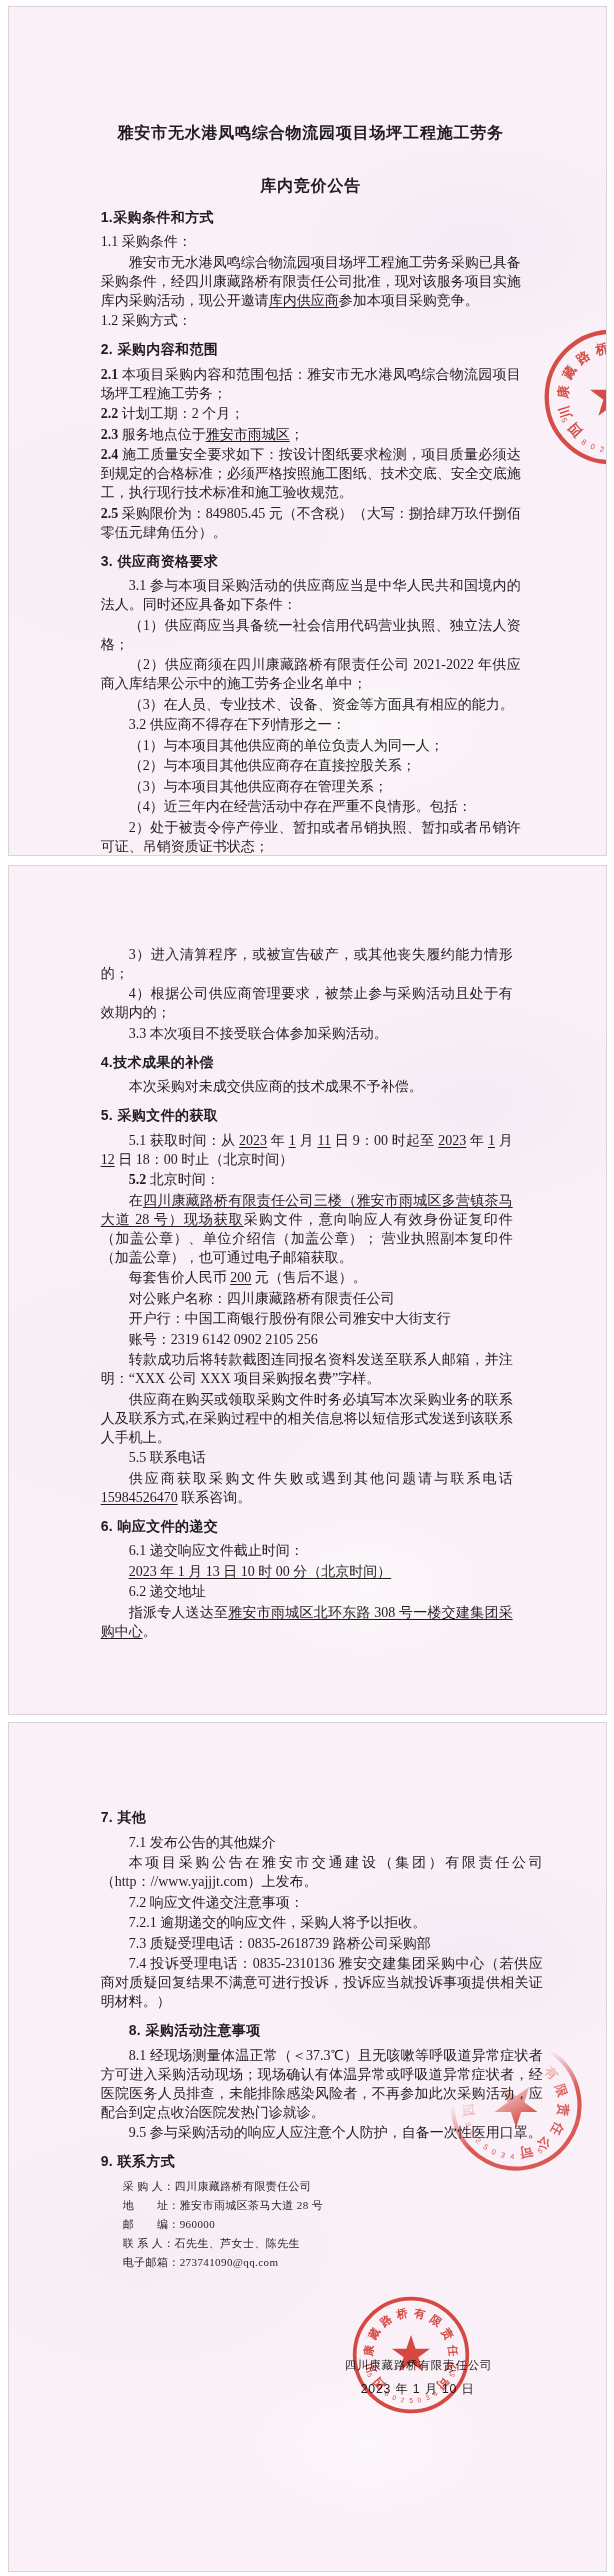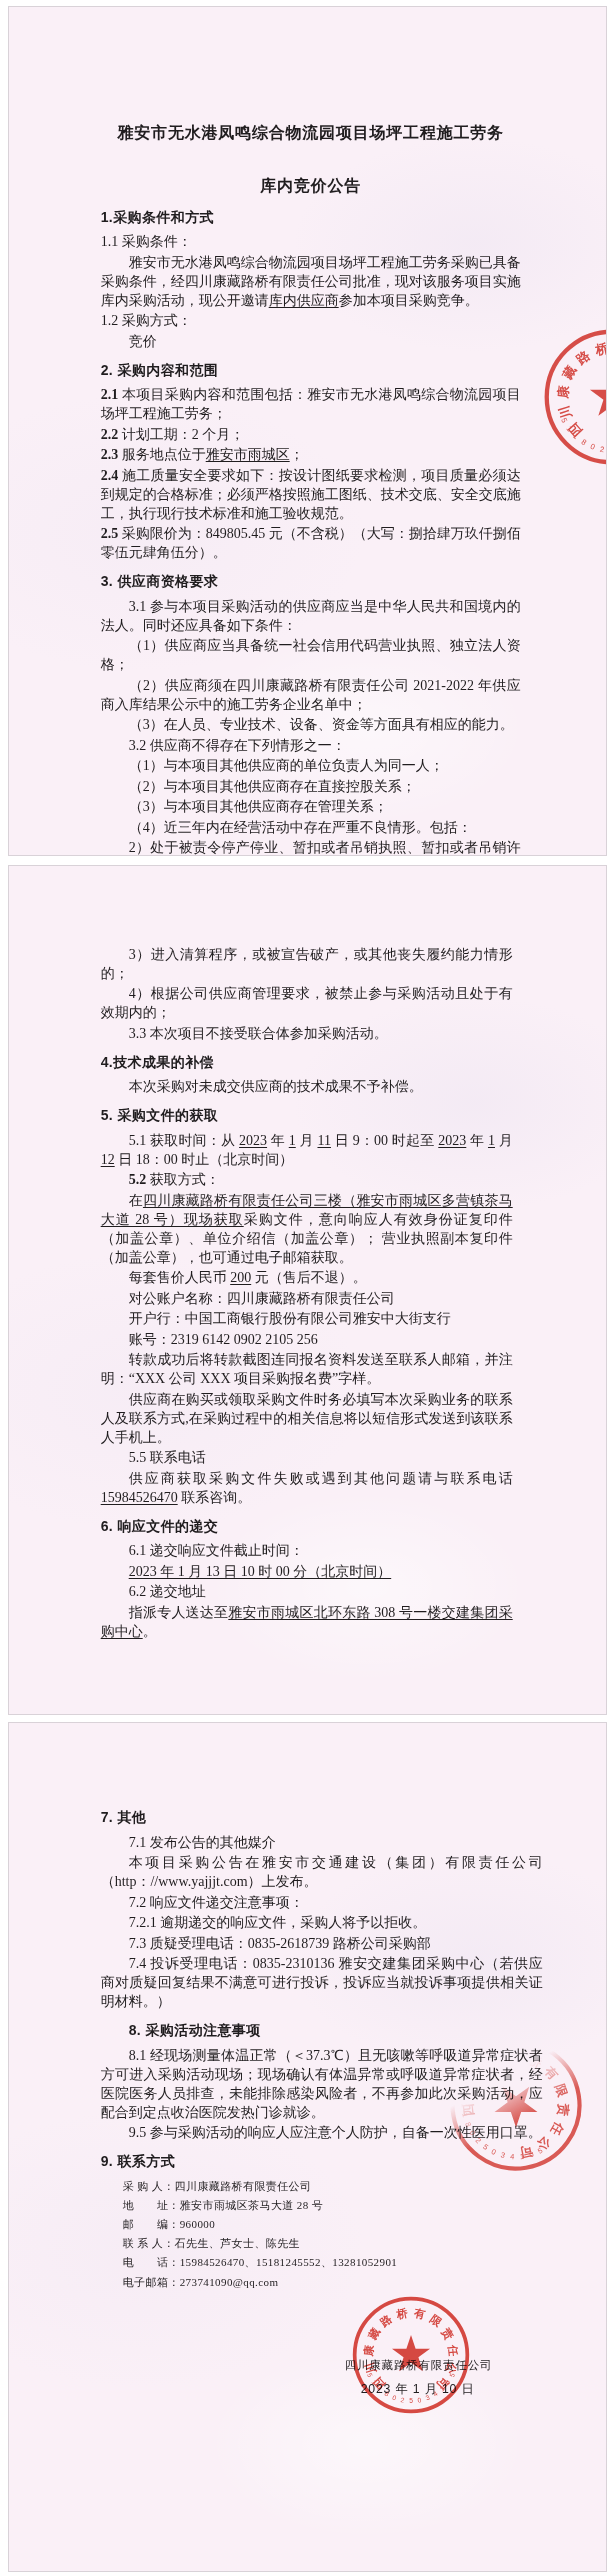--- a/index.html
+++ b/index.html
@@ -47,21 +47,20 @@
 <div id="doc">
 
   <div class="page" id="page1">
     <div class="content" id="p1c">
         <div class="t1">雅安市无水港凤鸣综合物流园项目场坪工程施工劳务</div>
         <div class="t2">库内竞价公告</div>
         <div class="h"><span class="">1.采购条件和方式</span></div>
         <div class="p"><span class="">1.1 采购条件：</span></div>
         <div class="p ind"><span class="">雅安市无水港凤鸣综合物流园项目场坪工程施工劳务采购已具备采购条件，经四川康藏路桥有限责任公司批准，现对该服务项目实施库内采购活动，现公开邀请</span><span class="u ">库内供应商</span><span class="">参加本项目采购竞争。</span></div>
         <div class="p"><span class="">1.2 采购方式：</span></div>
-        <div class="p ind"><span class="">竞价</span></div>
         <div class="h"><span class="">2. 采购内容和范围</span></div>
         <div class="p"><span class="b">2.1 </span><span class="">本项目采购内容和范围包括：雅安市无水港凤鸣综合物流园项目场坪工程施工劳务；</span></div>
         <div class="p"><span class="b">2.2 </span><span class="">计划工期：2 个月；</span></div>
         <div class="p"><span class="b">2.3 </span><span class="">服务地点位于</span><span class="u ">雅安市雨城区</span><span class="">；</span></div>
         <div class="p"><span class="b">2.4 </span><span class="">施工质量安全要求如下：按设计图纸要求检测，项目质量必须达到规定的合格标准；必须严格按照施工图纸、技术交底、安全交底施工，执行现行技术标准和施工验收规范。</span></div>
         <div class="p"><span class="b">2.5 </span><span class="">采购限价为：849805.45 元（不含税）（大写：捌拾肆万玖仟捌佰零伍元肆角伍分）。</span></div>
         <div class="h"><span class="">3. 供应商资格要求</span></div>
         <div class="p ind"><span class="">3.1 参与本项目采购活动的供应商应当是中华人民共和国境内的法人。同时还应具备如下条件：</span></div>
         <div class="p ind"><span class="">（1）供应商应当具备统一社会信用代码营业执照、独立法人资格；</span></div>
         <div class="p ind"><span class="">（2）供应商须在四川康藏路桥有限责任公司 2021-2022 年供应商入库结果公示中的施工劳务企业名单中；</span></div>
@@ -106,21 +105,21 @@
 
   <div class="page" id="page2">
     <div class="content" id="p2c">
         <div class="p ind"><span class="">3）进入清算程序，或被宣告破产，或其他丧失履约能力情形的；</span></div>
         <div class="p ind"><span class="">4）根据公司供应商管理要求，被禁止参与采购活动且处于有效期内的；</span></div>
         <div class="p ind"><span class="">3.3 本次项目不接受联合体参加采购活动。</span></div>
         <div class="h"><span class="">4.技术成果的补偿</span></div>
         <div class="p ind"><span class="">本次采购对未成交供应商的技术成果不予补偿。</span></div>
         <div class="h"><span class="">5. 采购文件的获取</span></div>
         <div class="p ind"><span class="">5.1 获取时间：从 </span><span class="u ">2023</span><span class=""> 年 </span><span class="u ">1</span><span class=""> 月 </span><span class="u ">11</span><span class=""> 日 9：00 时起至 </span><span class="u ">2023</span><span class=""> 年 </span><span class="u ">1</span><span class=""> 月 </span><span class="u ">12</span><span class=""> 日 18：00 时止（北京时间）</span></div>
-        <div class="p ind"><span class="b">5.2 </span><span class="">获取方式：</span></div>
+        <div class="p ind"><span class="b">5.2 </span><span class="">北京时间：</span></div>
         <div class="p ind"><span class="">在</span><span class="u ">四川康藏路桥有限责任公司三楼（雅安市雨城区多营镇茶马大道 28 号）现场获取</span><span class="">采购文件，意向响应人有效身份证复印件（加盖公章）、单位介绍信（加盖公章）； 营业执照副本复印件（加盖公章），也可通过电子邮箱获取。</span></div>
         <div class="p ind"><span class="">每套售价人民币 </span><span class="u ">200</span><span class=""> 元（售后不退）。</span></div>
         <div class="p ind"><span class="">对公账户名称：四川康藏路桥有限责任公司</span></div>
         <div class="p ind"><span class="">开户行：中国工商银行股份有限公司雅安中大街支行</span></div>
         <div class="p ind"><span class="">账号：2319 6142 0902 2105 256</span></div>
         <div class="p ind"><span class="">转款成功后将转款截图连同报名资料发送至联系人邮箱，并注明：“XXX 公司 XXX 项目采购报名费”字样。</span></div>
         <div class="p ind"><span class="">供应商在购买或领取采购文件时务必填写本次采购业务的联系人及联系方式,在采购过程中的相关信息将以短信形式发送到该联系人手机上。</span></div>
         <div class="p ind"><span class="">5.5 联系电话</span></div>
         <div class="p ind"><span class="">供应商获取采购文件失败或遇到其他问题请与联系电话 </span><span class="u ">15984526470</span><span class=""> 联系咨询。</span></div>
         <div class="h"><span class="">6. 响应文件的递交</span></div>
@@ -141,21 +140,20 @@
         <div class="p ind"><span class="">7.3 质疑受理电话：0835-2618739 路桥公司采购部</span></div>
         <div class="p ind"><span class="">7.4 投诉受理电话：0835-2310136 雅安交建集团采购中心（若供应商对质疑回复结果不满意可进行投诉，投诉应当就投诉事项提供相关证明材料。）</span></div>
         <div class="h ind"><span class="">8. 采购活动注意事项</span></div>
         <div class="p ind"><span class="">8.1 经现场测量体温正常（＜37.3℃）且无咳嗽等呼吸道异常症状者方可进入采购活动现场；现场确认有体温异常或呼吸道异常症状者，经医院医务人员排查，未能排除感染风险者，不再参加此次采购活动，应配合到定点收治医院发热门诊就诊。</span></div>
         <div class="p ind"><span class="">9.5 参与采购活动的响应人应注意个人防护，自备一次性医用口罩。</span></div>
         <div class="h"><span class="">9. 联系方式</span></div>
         <div class="contact"><span class="">采 购 人：四川康藏路桥有限责任公司</span></div>
         <div class="contact"><span class="">地　　址：雅安市雨城区茶马大道 28 号</span></div>
         <div class="contact"><span class="">邮　　编：960000</span></div>
         <div class="contact"><span class="">联 系 人：石先生、芦女士、陈先生</span></div>
-        <div class="contact"><span class="">电　　话：15984526470、15181245552、13281052901</span></div>
         <div class="contact"><span class="">电子邮箱：273741090@qq.com</span></div>
       </div>
     <div class="sign-line">四川康藏路桥有限责任公司</div>
     <div class="date-line">2023 年 1 月 10 日</div>
     <div class="seal" id="seal-p3-partial"><svg viewBox="-85 -85 170 170" width="100%" height="100%">
           <circle r="76" fill="none" stroke="#d8433a" stroke-width="5"></circle>
           <polygon points="0.0,-27.0 6.2,-8.5 25.7,-8.3 10.0,3.2 15.9,21.8 0.0,10.5 -15.9,21.8 -10.0,3.2 -25.7,-8.3 -6.2,-8.5" fill="#d8433a"></polygon>
           <text x="0" y="-52" transform="rotate(-132)" text-anchor="middle" fill="#d8433a" font-size="15" font-weight="bold" font-family="&quot;Liberation Sans&quot;, sans-serif">四</text>
           <text x="0" y="-52" transform="rotate(-108)" text-anchor="middle" fill="#d8433a" font-size="15" font-weight="bold" font-family="&quot;Liberation Sans&quot;, sans-serif">川</text>
           <text x="0" y="-52" transform="rotate(-84)" text-anchor="middle" fill="#d8433a" font-size="15" font-weight="bold" font-family="&quot;Liberation Sans&quot;, sans-serif">康</text>

